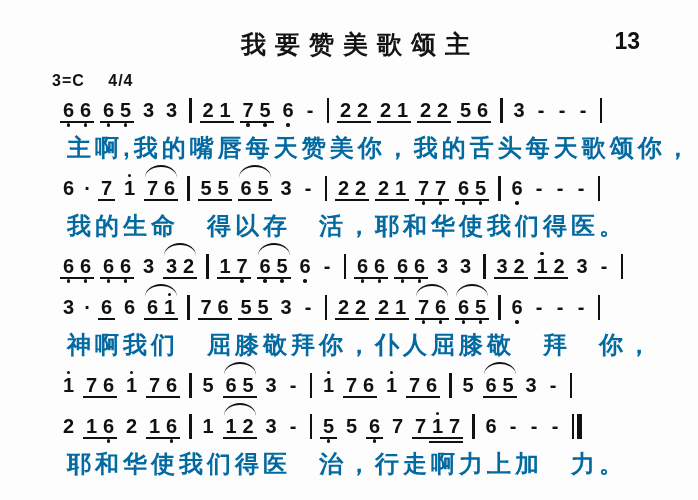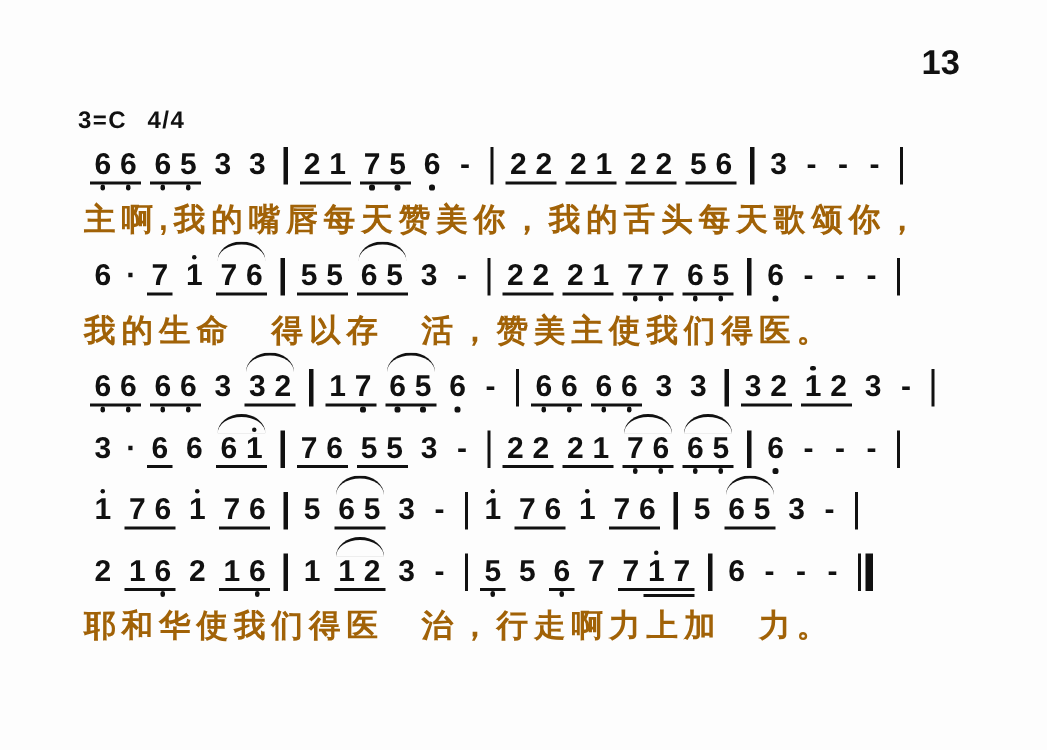--- a/index.html
+++ b/index.html
@@ -48,37 +48,38 @@
     border-radius:50% 50% 0 0 / 100% 100% 0 0;
   }
   .bar{width:2.5px;height:25px;background:#111;margin:6px 8px 0 3px;}
   .endbar{display:inline-flex;margin:6px 2px 0 3px;}
   .endbar .thin{width:2px;height:25px;background:#111;margin-right:3px;}
   .endbar .thick{width:5px;height:25px;background:#111;}
   .dash{width:15px;}
   .dash .num{font-size:20px;}
   .augdot{width:9px;}
   .lyrics{
-    margin:1px 0 6px 6px;
-    font-size:21px;font-weight:bold;
+    margin:1px 0 6px 17px;
+    font-size:24px;font-weight:bold;
     letter-spacing:4px;
     white-space:nowrap;
-    color:#a16207;
+    color:#0369a1;
   }
 </style>
 </head>
 <body>
 
 <div class="page">
   <div class="header-row">
+    <div class="title">我要赞美歌颂主</div>
     <div class="page-num">13</div>
   </div>
   <div class="keysig">
     <span>3=C</span>
-    <span style="margin-left:8px;">4/4</span>
+    <span style="margin-left:18px;">4/4</span>
   </div>
   <div id="systems">
       <div class="system">
         <div class="notes-row">
           <span class="grp">
             <span class="note">
               <span class="da"></span>
               <span class="num">6</span>
               <span class="db">
                 <span class="odot"></span>
@@ -433,21 +434,21 @@
           </span>
           <span class="grp dash">
             <span class="note">
               <span class="da"></span>
               <span class="num">-</span>
               <span class="db"></span>
             </span>
           </span>
           <span class="bar"></span>
         </div>
-        <div class="lyrics">我的生命　得以存　活，赞美主使我们得医。</div>
+        <div class="lyrics">我的生命　得以存　活，耶和华使我们得医。</div>
       </div>
       <div class="system">
         <div class="notes-row">
           <span class="grp">
             <span class="note">
               <span class="da"></span>
               <span class="num">6</span>
               <span class="db">
                 <span class="odot"></span>
               </span>
@@ -821,20 +822,21 @@
           </span>
           <span class="grp dash">
             <span class="note">
               <span class="da"></span>
               <span class="num">-</span>
               <span class="db"></span>
             </span>
           </span>
           <span class="bar"></span>
         </div>
+        <div class="lyrics">神啊我们　屈膝敬拜你，仆人屈膝敬　拜　你，</div>
       </div>
       <div class="system">
         <div class="notes-row">
           <span class="grp">
             <span class="note">
               <span class="da">
                 <span class="odot"></span>
               </span>
               <span class="num">1</span>
               <span class="db"></span>

